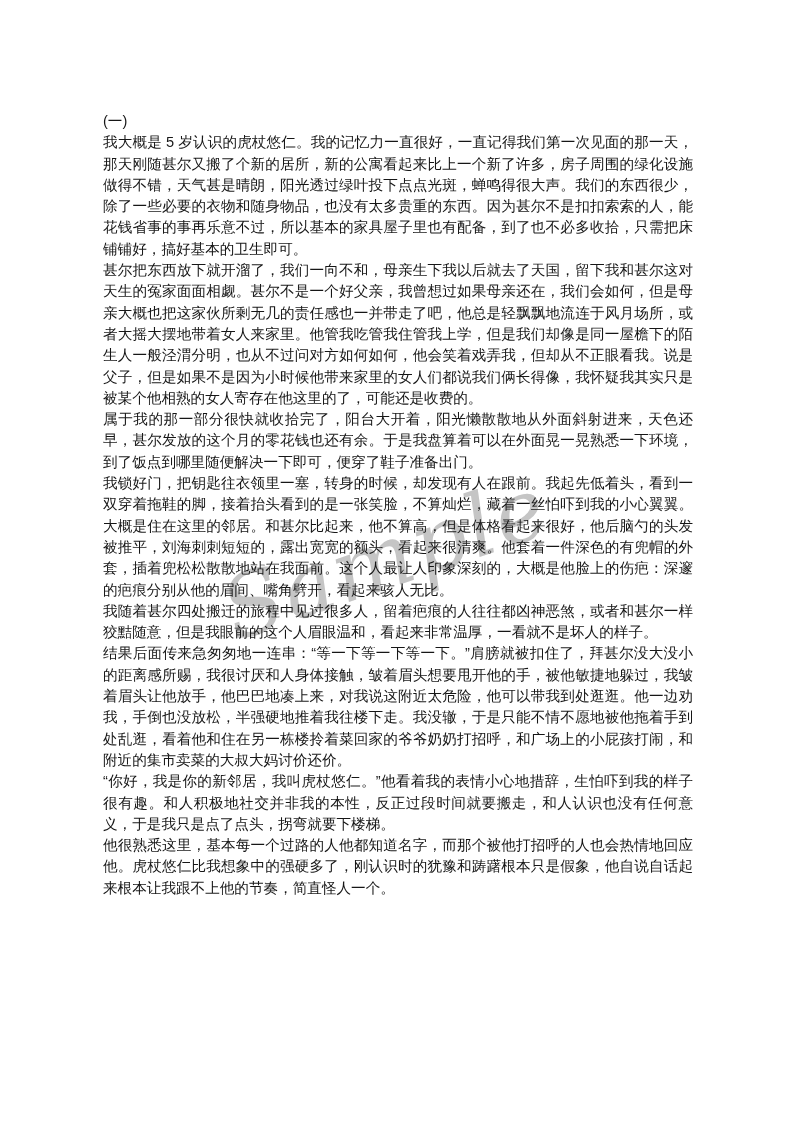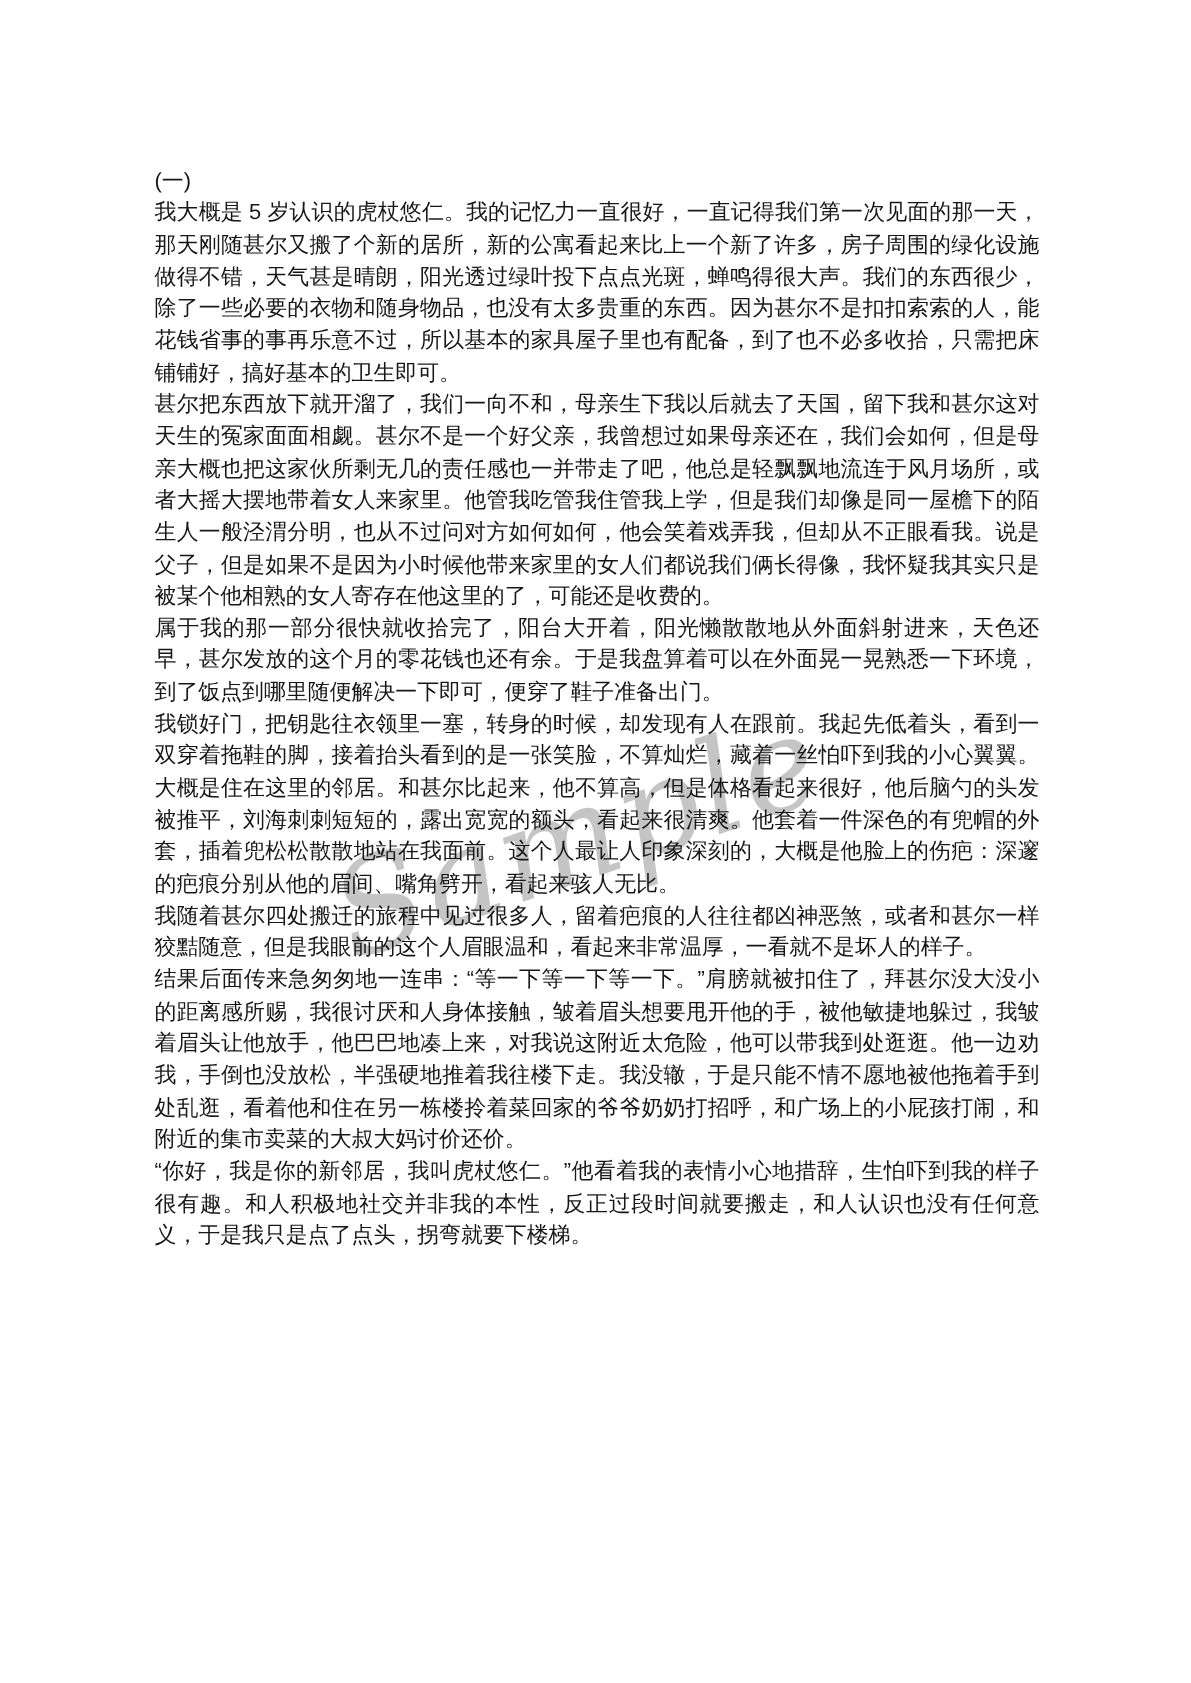--- a/index.html
+++ b/index.html
@@ -60,15 +60,16 @@
 
   <div class="content">
     <p class="section-title">(一)</p>
     <p>我大概是 5 岁认识的虎杖悠仁。我的记忆力一直很好，一直记得我们第一次见面的那一天，那天刚随甚尔又搬了个新的居所，新的公寓看起来比上一个新了许多，房子周围的绿化设施做得不错，天气甚是晴朗，阳光透过绿叶投下点点光斑，蝉鸣得很大声。我们的东西很少，除了一些必要的衣物和随身物品，也没有太多贵重的东西。因为甚尔不是扣扣索索的人，能花钱省事的事再乐意不过，所以基本的家具屋子里也有配备，到了也不必多收拾，只需把床铺铺好，搞好基本的卫生即可。</p>
     <p>甚尔把东西放下就开溜了，我们一向不和，母亲生下我以后就去了天国，留下我和甚尔这对天生的冤家面面相觑。甚尔不是一个好父亲，我曾想过如果母亲还在，我们会如何，但是母亲大概也把这家伙所剩无几的责任感也一并带走了吧，他总是轻飘飘地流连于风月场所，或者大摇大摆地带着女人来家里。他管我吃管我住管我上学，但是我们却像是同一屋檐下的陌生人一般泾渭分明，也从不过问对方如何如何，他会笑着戏弄我，但却从不正眼看我。说是父子，但是如果不是因为小时候他带来家里的女人们都说我们俩长得像，我怀疑我其实只是被某个他相熟的女人寄存在他这里的了，可能还是收费的。</p>
     <p>属于我的那一部分很快就收拾完了，阳台大开着，阳光懒散散地从外面斜射进来，天色还早，甚尔发放的这个月的零花钱也还有余。于是我盘算着可以在外面晃一晃熟悉一下环境，到了饭点到哪里随便解决一下即可，便穿了鞋子准备出门。</p>
     <p>我锁好门，把钥匙往衣领里一塞，转身的时候，却发现有人在跟前。我起先低着头，看到一双穿着拖鞋的脚，接着抬头看到的是一张笑脸，不算灿烂，藏着一丝怕吓到我的小心翼翼。大概是住在这里的邻居。和甚尔比起来，他不算高，但是体格看起来很好，他后脑勺的头发被推平，刘海刺刺短短的，露出宽宽的额头，看起来很清爽。他套着一件深色的有兜帽的外套，插着兜松松散散地站在我面前。这个人最让人印象深刻的，大概是他脸上的伤疤：深邃的疤痕分别从他的眉间、嘴角劈开，看起来骇人无比。</p>
     <p>我随着甚尔四处搬迁的旅程中见过很多人，留着疤痕的人往往都凶神恶煞，或者和甚尔一样狡黠随意，但是我眼前的这个人眉眼温和，看起来非常温厚，一看就不是坏人的样子。</p>
     <p>结果后面传来急匆匆地一连串：“等一下等一下等一下。”肩膀就被扣住了，拜甚尔没大没小的距离感所赐，我很讨厌和人身体接触，皱着眉头想要甩开他的手，被他敏捷地躲过，我皱着眉头让他放手，他巴巴地凑上来，对我说这附近太危险，他可以带我到处逛逛。他一边劝我，手倒也没放松，半强硬地推着我往楼下走。我没辙，于是只能不情不愿地被他拖着手到处乱逛，看着他和住在另一栋楼拎着菜回家的爷爷奶奶打招呼，和广场上的小屁孩打闹，和附近的集市卖菜的大叔大妈讨价还价。</p>
     <p>“你好，我是你的新邻居，我叫虎杖悠仁。”他看着我的表情小心地措辞，生怕吓到我的样子很有趣。和人积极地社交并非我的本性，反正过段时间就要搬走，和人认识也没有任何意义，于是我只是点了点头，拐弯就要下楼梯。</p>
+    <p>他很熟悉这里，基本每一个过路的人他都知道名字，而那个被他打招呼的人也会热情地回应他。虎杖悠仁比我想象中的强硬多了，刚认识时的犹豫和踌躇根本只是假象，他自说自话起来根本让我跟不上他的节奏，简直怪人一个。</p>
   </div>
 
 </div>
 
 </body></html>

